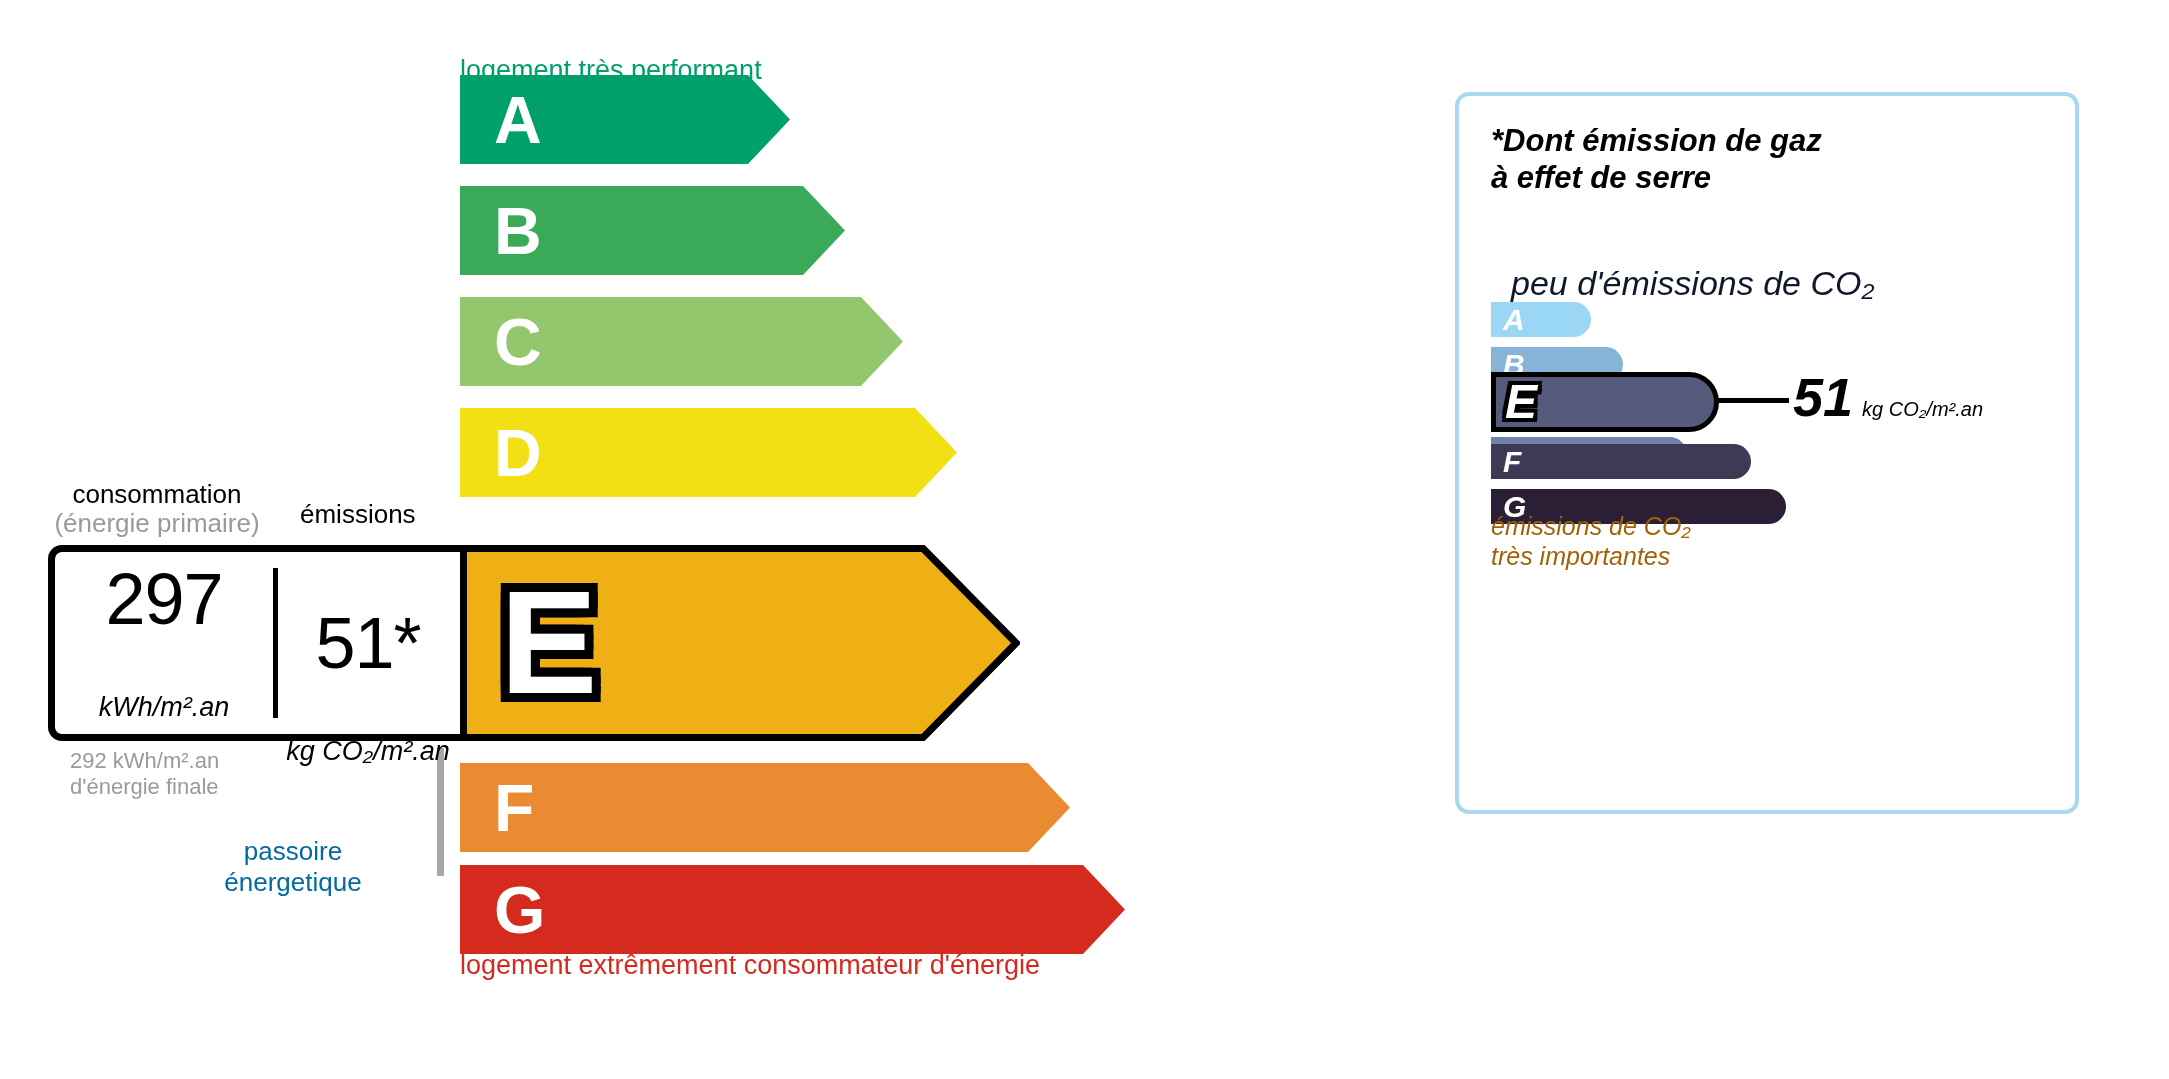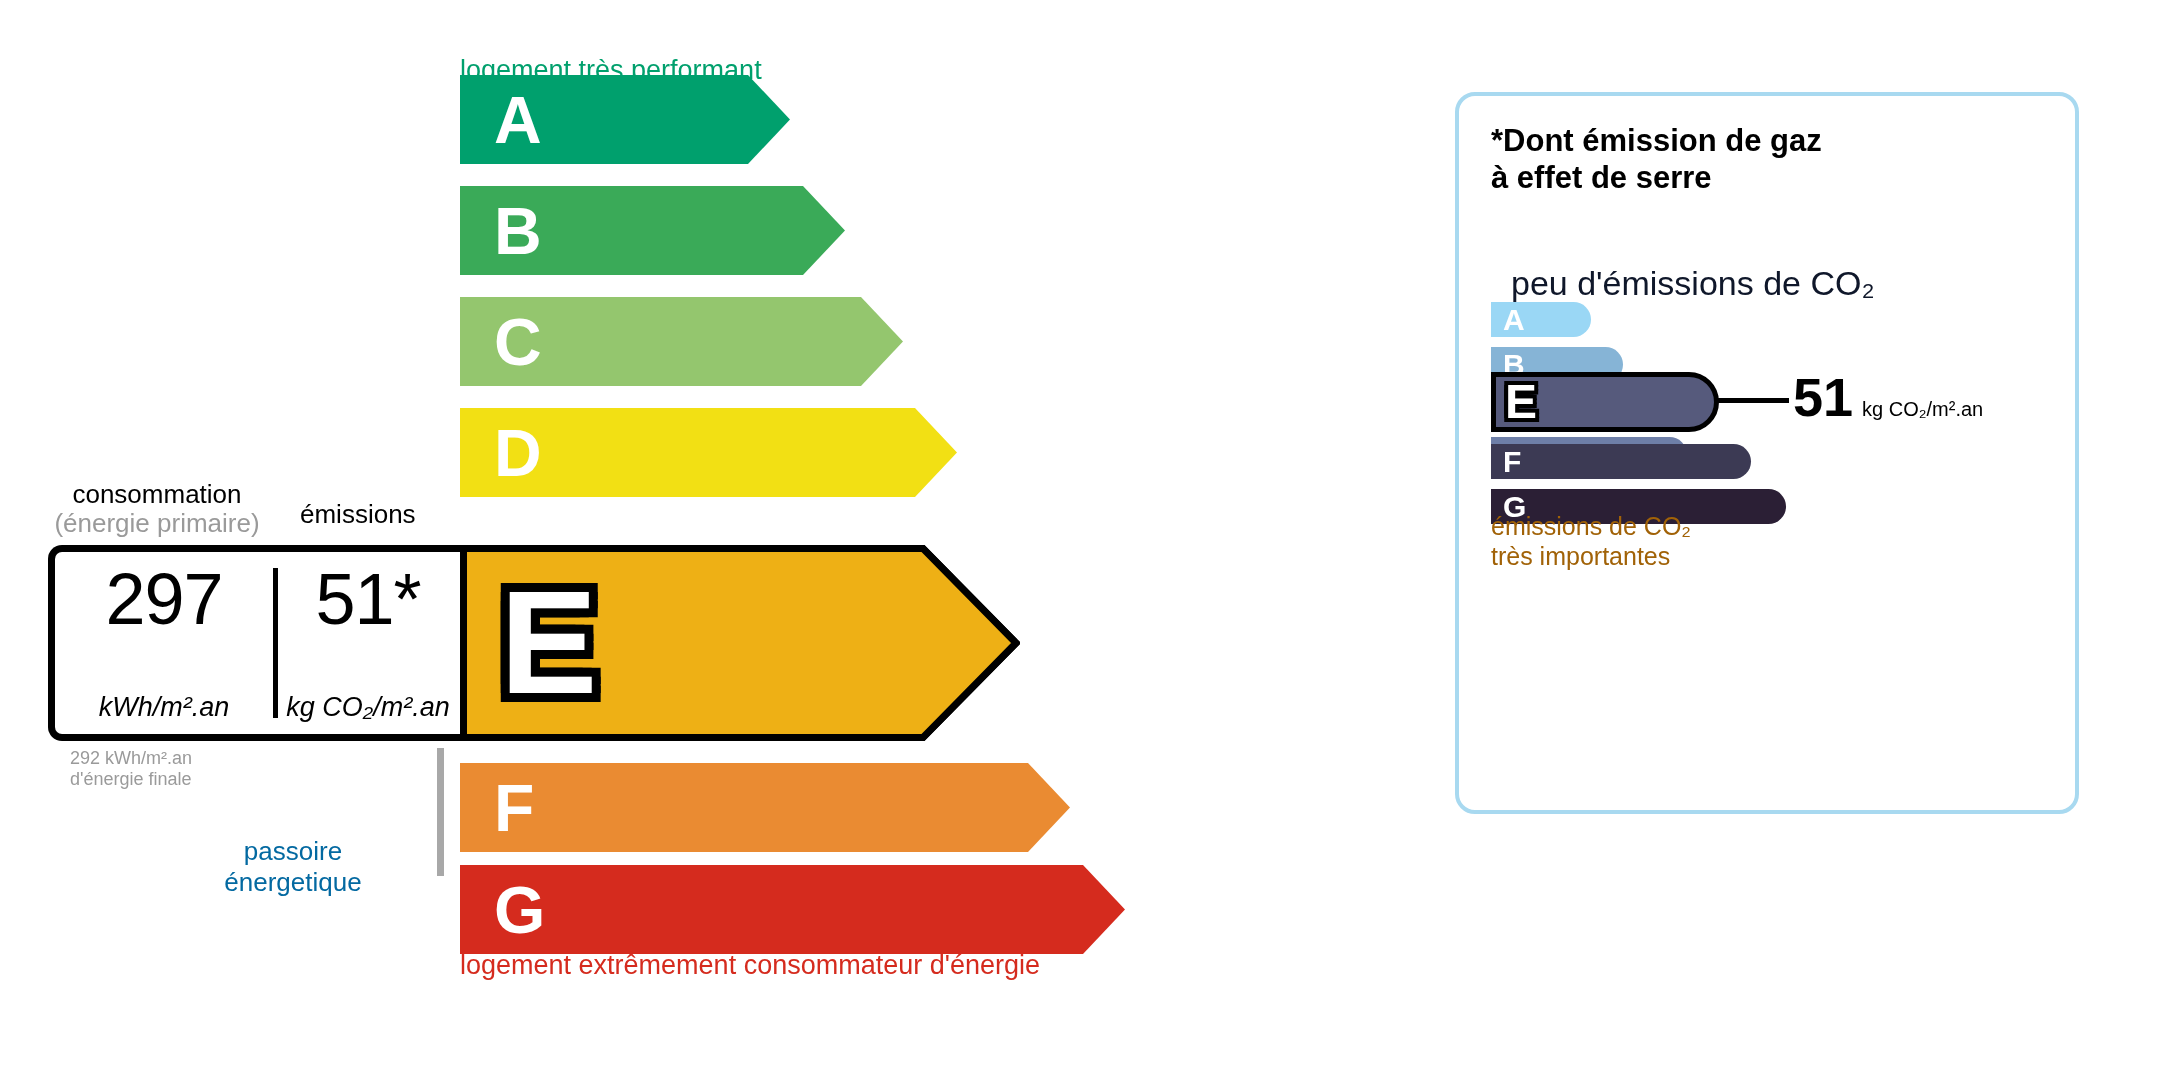--- a/index.html
+++ b/index.html
@@ -114,21 +114,21 @@
     position: absolute;
     top: 0;
     height: 100%;
     display: flex;
     flex-direction: column;
     align-items: center;
     justify-content: center;
     gap: 48px;
   }
   #value-cell-consumption { left: 0;   width: 218px; }
-  #value-cell-emissions   { left: 222px; width: 182px; }
+  #value-cell-emissions   { left: 222px; width: 182px; margin-top: 44px; }
   #value-divider {
     position: absolute;
     left: 218px;
     top: 16px;
     bottom: 16px;
     width: 5px;
     background: #000000;
   }
   .value-number {
     font-size: 72px;
@@ -163,21 +163,21 @@
   #head-emissions {
     left: 300px;
     top: 500px;
     color: #000000;
   }
 
   #final-energy-note {
     position: absolute;
     left: 70px;
     top: 748px;
-    font-size: 18px;
+    font-size: 22px;
     line-height: 1.18;
     color: #9a9a9a;
     white-space: nowrap;
   }
 
   #passoire-note {
     position: absolute;
     left: 168px;
     top: 836px;
     width: 250px;
@@ -196,23 +196,24 @@
   }
 
   
   #co2-panel {
     position: absolute;
     left: 1455px;
     top: 92px;
     width: 624px;
     height: 722px;
     border: 4px solid #a8d9f0;
-    border-radius: 20px;
+    border-radius: 14px;
     background: #ffffff;
     box-sizing: border-box;
+    font-style: italic;
   }
   #co2-title {
     position: absolute;
     left: 32px;
     top: 26px;
     font-size: 31px;
     font-weight: bold;
     color: #000000;
     line-height: 1.2;
     white-space: nowrap;

